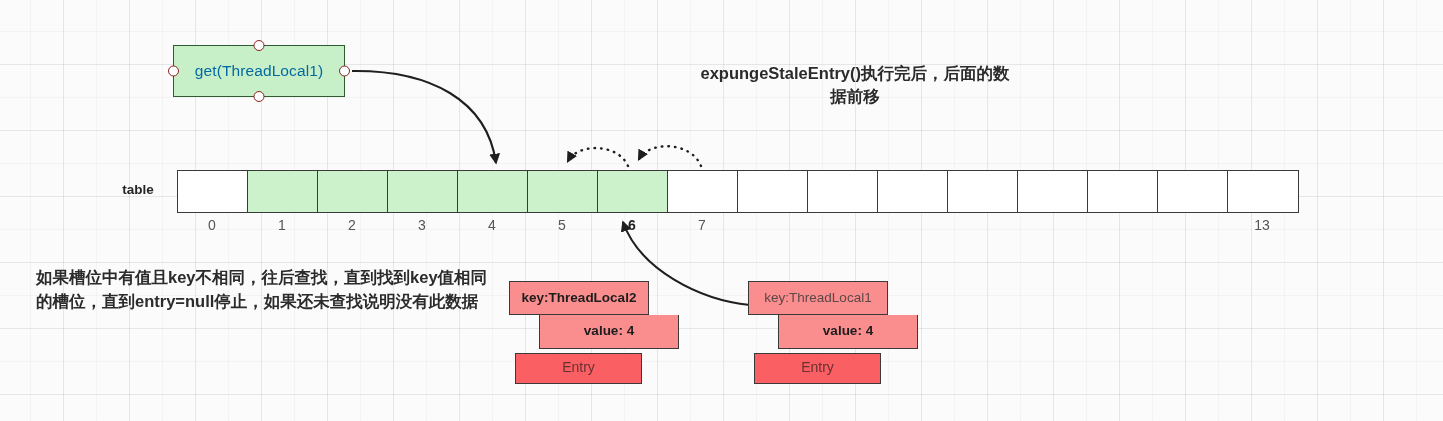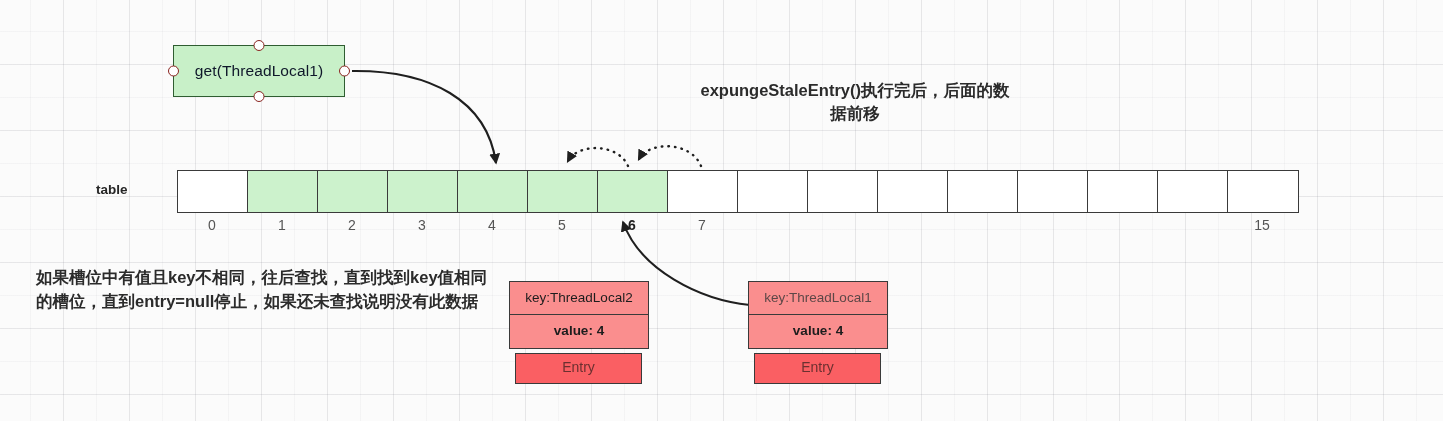--- a/index.html
+++ b/index.html
@@ -28,53 +28,53 @@
   .proc-box {
     left: 173px; top: 45px;
     width: 172px; height: 52px;
     background: #c8f0c8;
     border: 1.6px solid #2f5d31;
     box-sizing: border-box;
     display: flex; align-items: center; justify-content: center;
   }
   .proc-label {
     font-size: 15.5px;
-    color: #0f172a;
+    color: #0369a1;
     white-space: nowrap;
     letter-spacing: .1px;
   }
   .handle {
     position: absolute;
     width: 11px; height: 11px;
     border-radius: 50%;
     background: #ffffff;
     border: 1.7px solid #8a2420;
     box-sizing: border-box;
   }
   .handle.h-left   { left: -6px;  top: 50%; transform: translateY(-50%); }
   .handle.h-right  { right: -6px; top: 50%; transform: translateY(-50%); }
   .handle.h-top    { top: -6px;   left: 50%; transform: translateX(-50%); }
   .handle.h-bottom { bottom: -6px;left: 50%; transform: translateX(-50%); }
 
   
   .note-top {
-    left: 700px; top: 79px;
+    left: 700px; top: 62px;
     width: 310px;
     text-align: center;
     font-size: 16.5px;
     font-weight: bold;
     color: #2b2b2b;
     line-height: 1.42;
   }
 
   
   .table-label {
-    left: 96px; top: 182px;
+    left: 108px; top: 182px;
     width: 60px;
-    text-align: left;
+    text-align: center;
     font-size: 13.5px;
     font-weight: bold;
     color: #262626;
   }
   .array {
     left: 177px; top: 170px;
     height: 43px;
     display: flex;
     border: 1.9px solid #3a3a3a;
     box-sizing: border-box;
@@ -115,23 +115,23 @@
     width: 140px;
     box-sizing: border-box;
     background: #fa8e8e;
     border: 1.8px solid #3a3a3a;
     text-align: center;
     font-size: 13.5px;
     height: 34px;
     line-height: 31px;
     color: #1d1d1d;
   }
-  .kv.key-strong { font-weight: normal; }
+  .kv.key-strong { font-weight: bold; }
   .kv.key-soft   { color: #5d4747; }
-  .kv.val        { font-weight: bold; border-top: none; }
+  .kv.val        { font-weight: bold; border-top: none; margin-left: 30px; }
   .entry-foot {
     width: 127px;
     box-sizing: border-box;
     background: #fa5f63;
     border: 1.8px solid #3a3a3a;
     text-align: center;
     font-size: 14px;
     height: 31px;
     line-height: 26px;
     color: #6b3030;
@@ -208,21 +208,21 @@
       <div class="abs idx" style="left: 527px;">5</div>
       <div class="abs idx bold" style="left: 597px;">6</div>
       <div class="abs idx" style="left: 667px;">7</div>
       <div class="abs idx" style="left: 737px;"></div>
       <div class="abs idx" style="left: 807px;"></div>
       <div class="abs idx" style="left: 877px;"></div>
       <div class="abs idx" style="left: 947px;"></div>
       <div class="abs idx" style="left: 1017px;"></div>
       <div class="abs idx" style="left: 1087px;"></div>
       <div class="abs idx" style="left: 1157px;"></div>
-      <div class="abs idx" style="left: 1227px;">15</div>
+      <div class="abs idx" style="left: 1227px;">13</div>
     </div>
 
   <div class="abs note-left">如果槽位中有值且key不相同，往后查找，直到找到key值相同的槽位，直到entry=null停止，如果还未查找说明没有此数据</div>
 
   <div class="abs entry-card" style="left:509px; top:281px;">
     <div class="kv key-strong">key:ThreadLocal2</div>
     <div class="kv val">value: 4</div>
     <div class="entry-foot" style="margin-left:6px; margin-top:4px;">Entry</div>
   </div>
 

